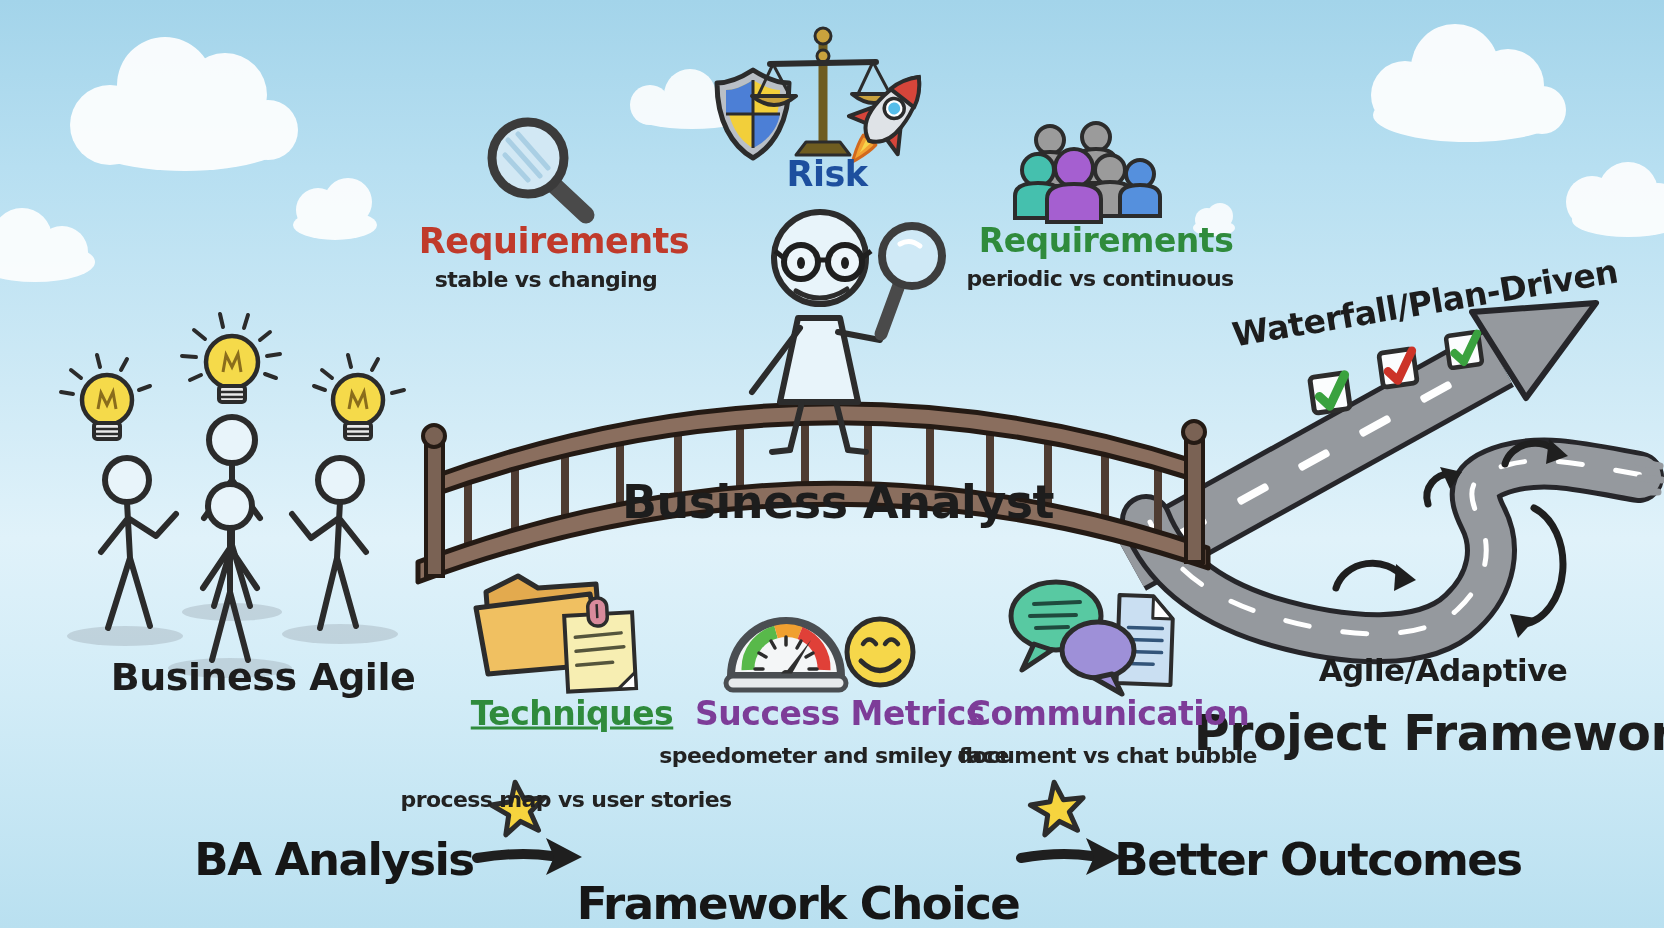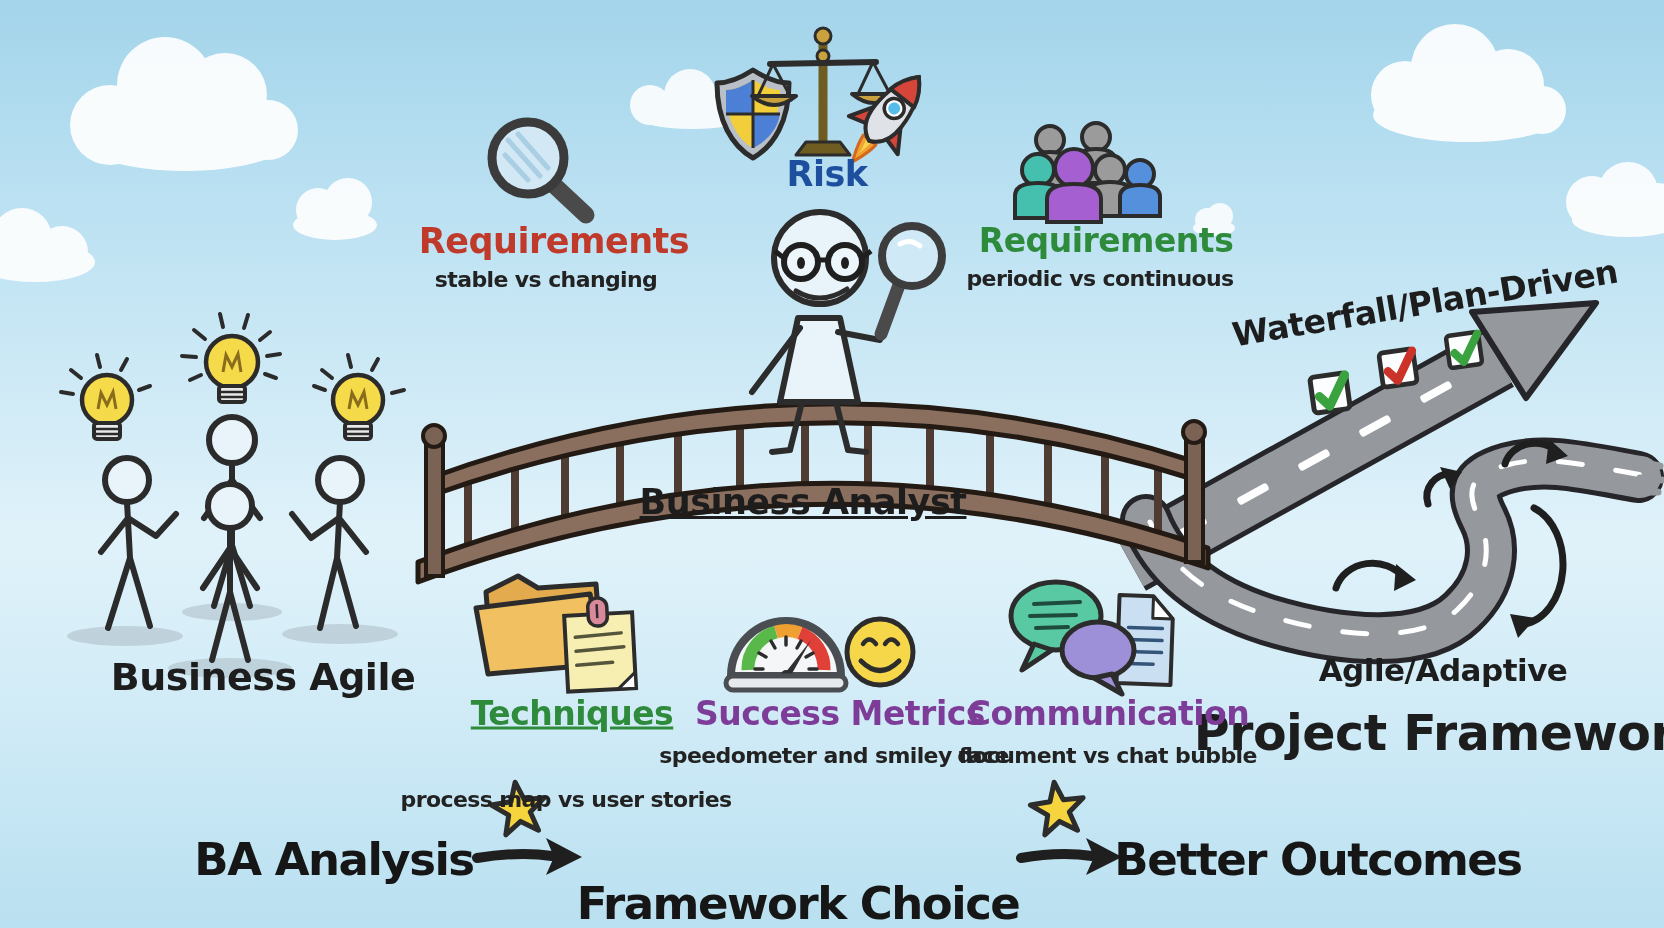--- a/index.html
+++ b/index.html
@@ -369,21 +369,21 @@
 <div class="lbl title red" style="left:548px;top:241px;font-size:35px;">Requirements</div>
 <div class="lbl sub" style="left:546px;top:279px;">stable vs changing</div>
 
 <div class="lbl blue" style="left:827px;top:174px;">Risk</div>
 
 <div class="lbl title green" style="left:1100px;top:240px;">Requirements</div>
 <div class="lbl sub" style="left:1100px;top:278px;">periodic vs continuous</div>
 
 <div class="lbl big" style="left:263px;top:677px;">Business Agile</div>
 
-<div class="lbl" style="left:803px;top:502px;font-size:35px;text-decoration:underline;">Business Analyst</div>
+<div class="lbl" style="left:838px;top:502px;font-size:46px;">Business Analyst</div>
 
 <div class="lbl rot" style="left:1425px;top:303px;">Waterfall/Plan-Driven</div>
 
 <div class="lbl" style="left:1443px;top:670px;font-size:31px;">Agile/Adaptive</div>
 <div class="lbl" style="left:1450px;top:733px;font-size:49px;">Project Framework</div>
 
 <div class="lbl title green" style="left:566px;top:713px;text-decoration:underline;">Techniques</div>
 <div class="lbl sub" style="left:566px;top:799px;">process map vs user stories</div>
 
 <div class="lbl title purple" style="left:834px;top:713px;">Success Metrics</div>

